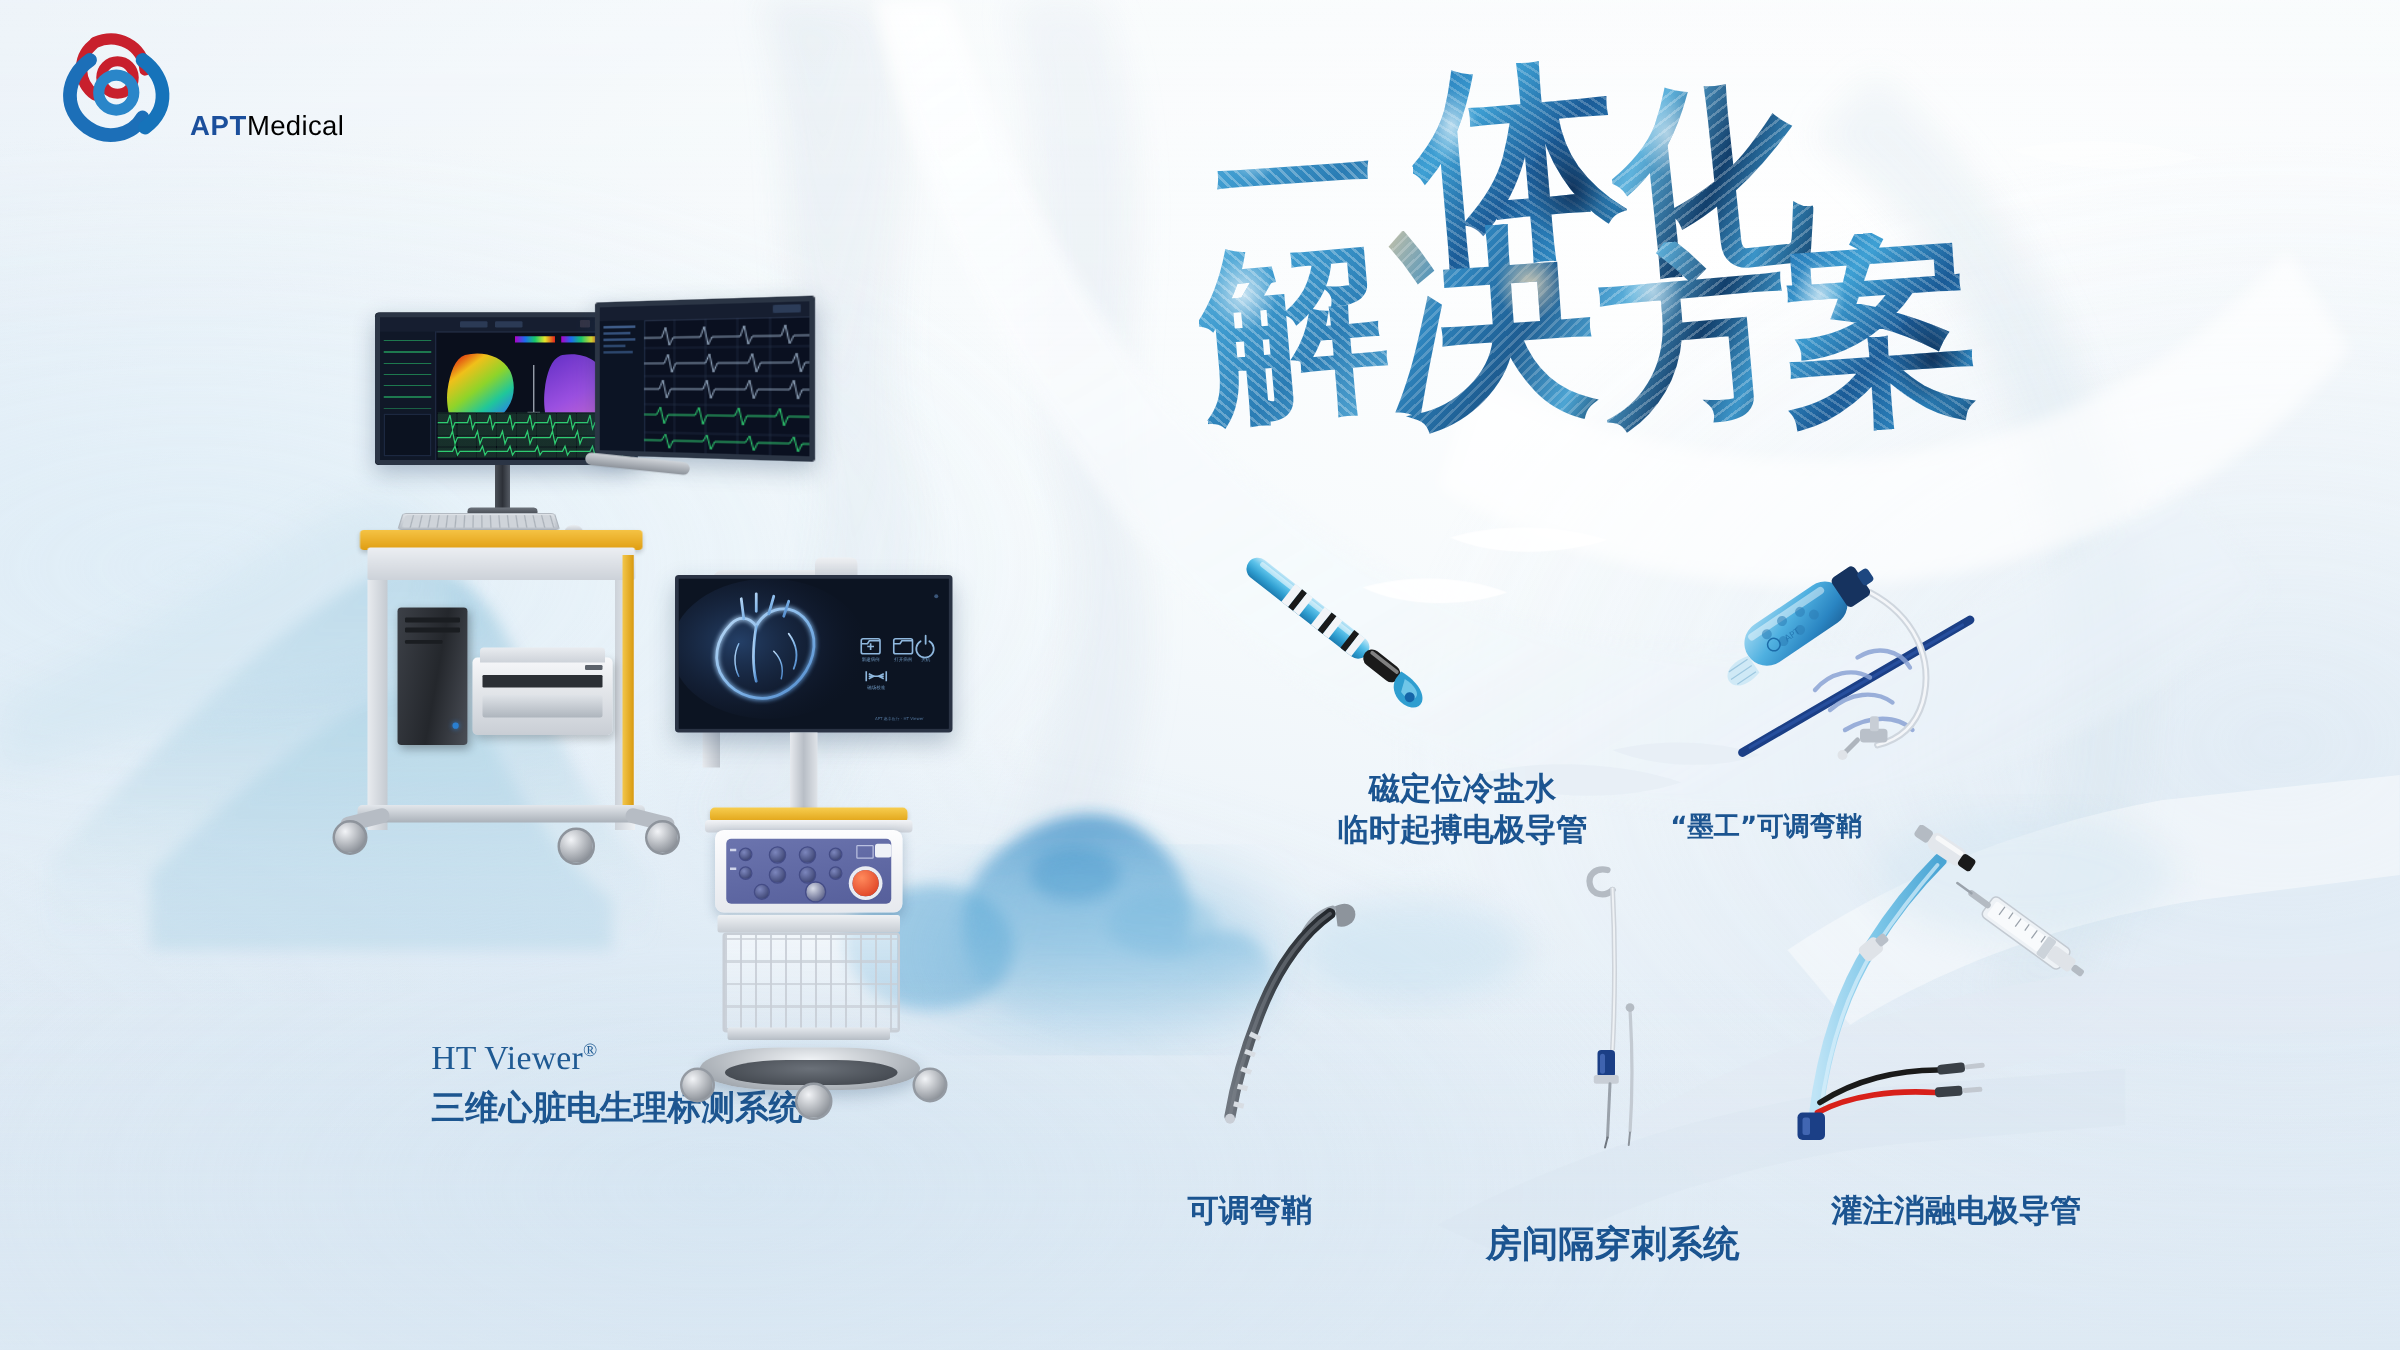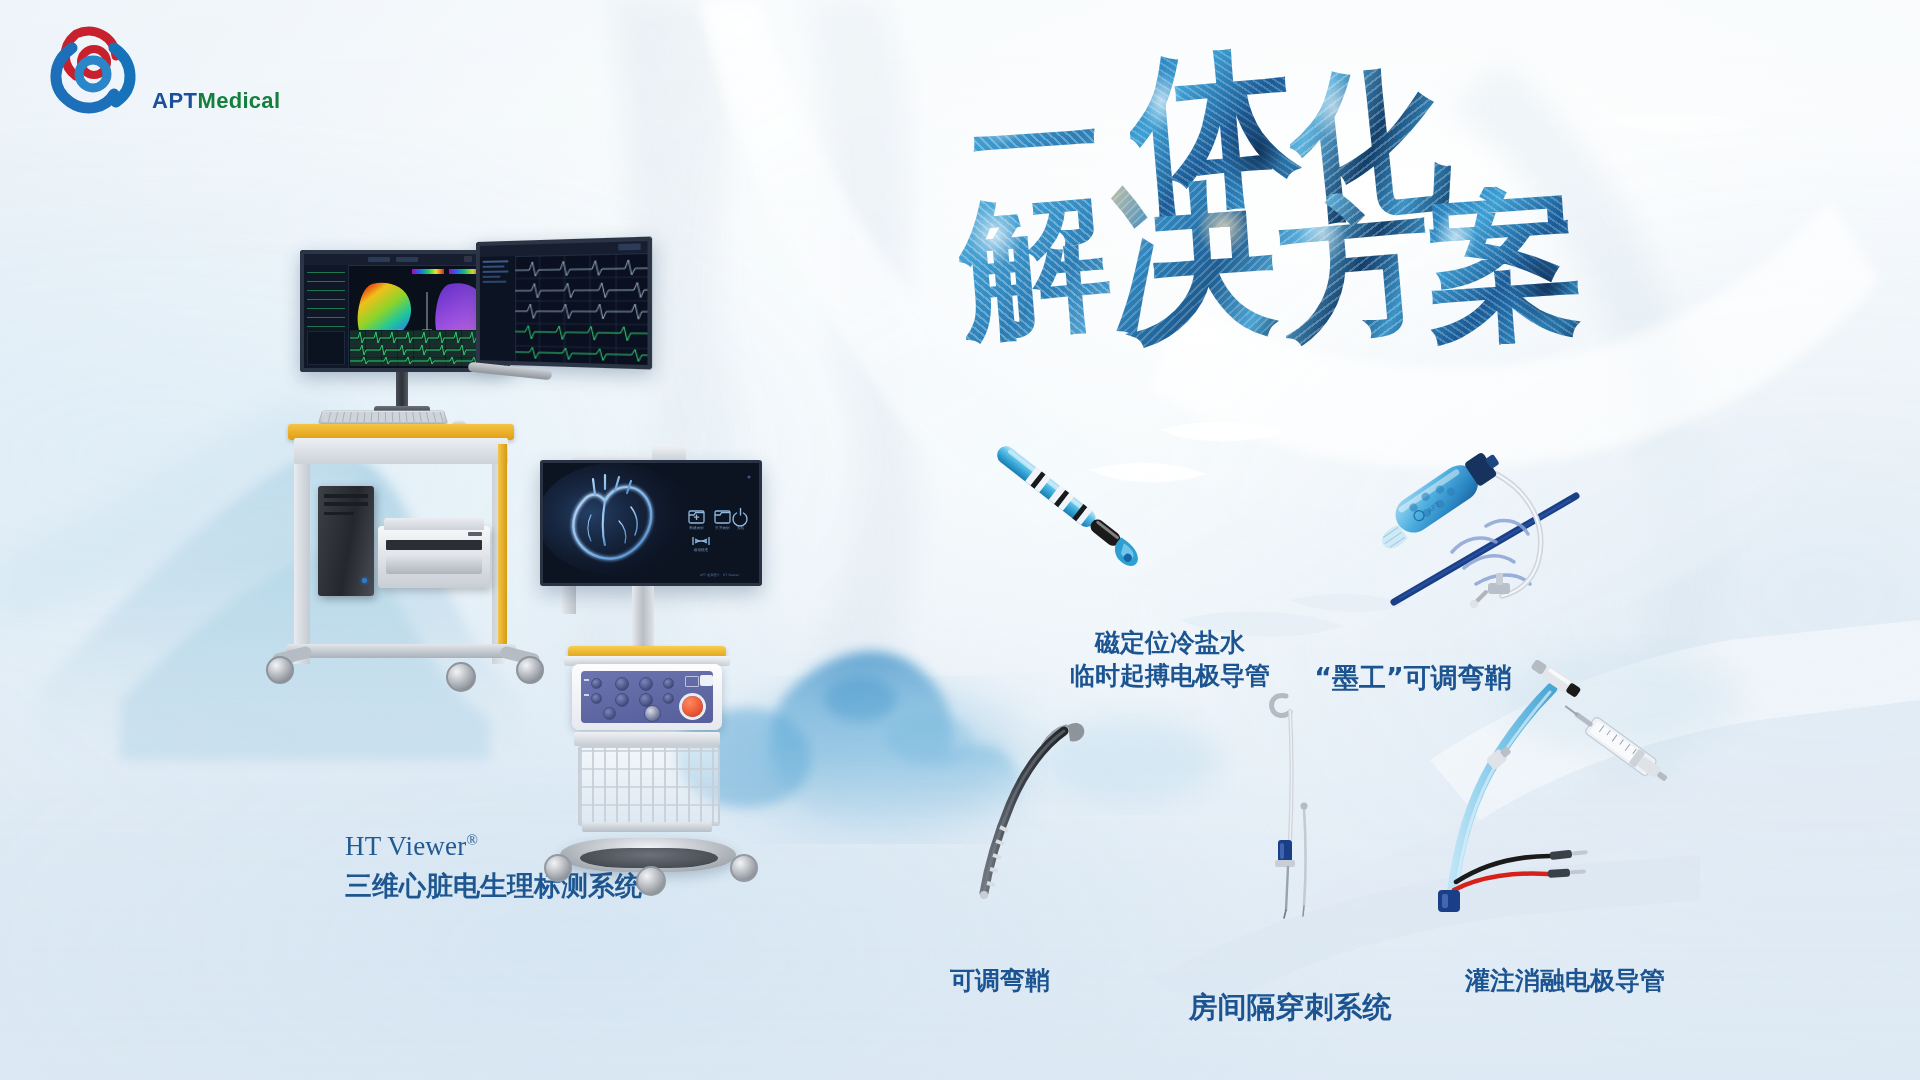--- a/index.html
+++ b/index.html
@@ -27,21 +27,21 @@
   }
   .ink-svg{position:absolute;inset:0;width:1920px;height:1080px;}
 
   
   .logo{position:absolute;left:42px;top:18px;width:330px;height:100px;}
   .logo-mark{position:absolute;left:0;top:4px;width:100px;height:92px;}
   .logo-cn{position:absolute;left:108px;top:22px;font-size:40px;font-weight:700;color:#1b4f9c;
     letter-spacing:2px;font-family:"DejaVu Sans","Liberation Sans",sans-serif;white-space:nowrap;}
   .logo-en{position:absolute;left:110px;top:70px;font-size:22px;white-space:nowrap;}
   .logo-en b{color:#1b4f9c;font-weight:800;letter-spacing:.5px;}
-  .logo-en span{color:#15803d;font-weight:700;letter-spacing:.3px;}
+  .logo-en span{color:#000000;font-weight:400;letter-spacing:.3px;}
 
   
   .headline{position:absolute;left:960px;top:40px;width:660px;height:300px;}
   .cal{position:absolute;font-weight:700;line-height:1;
     font-family:"DejaVu Sans","Liberation Sans",sans-serif;
     background-repeat:no-repeat;background-size:cover;
     -webkit-background-clip:text;background-clip:text;color:transparent;
     -webkit-text-fill-color:transparent;
     transform-origin:center center;
   }
@@ -58,21 +58,21 @@
       radial-gradient(30% 34% at 25% 28%, rgba(255,255,255,.7) 0%, rgba(255,255,255,0) 60%),
       repeating-linear-gradient(45deg, rgba(255,255,255,.28) 0 2px, rgba(255,255,255,0) 2px 6px),
       linear-gradient(140deg,#63b6df 0%,#3e9bcf 30%,#2a7cb4 62%,#5cb0db 100%);}
   .cal-d{background-image:
       radial-gradient(28% 30% at 70% 30%, rgba(226,214,186,.85) 0%, rgba(226,214,186,0) 58%),
       repeating-linear-gradient(-40deg, rgba(255,255,255,.2) 0 2px, rgba(255,255,255,0) 2px 6px),
       linear-gradient(125deg,#cfc6a8 0%,#2f86bf 30%,#1d5c91 60%,#4da5d4 85%,#16486f 100%);}
 
   
   .plabel{position:absolute;color:#1b5490;font-weight:600;line-height:1.32;
-    font-family:"DejaVu Sans","Liberation Sans",sans-serif;white-space:nowrap;margin-top:12px;}
+    font-family:"DejaVu Sans","Liberation Sans",sans-serif;white-space:nowrap;}
   .plabel.ctr{text-align:center;transform:translateX(-50%);}
   .sys-name{position:absolute;color:#1e5793;line-height:1.38;
     font-family:Liberation Serif, serif;white-space:nowrap;}
   .sys-en{font-size:27px;font-weight:400;letter-spacing:.2px;color:#1f5a93;}
   .sys-en sup{font-size:15px;vertical-align:super;}
   .sys-cn{font-size:27px;font-weight:600;margin-top:3px;color:#1d5690;}
 
   
   .cart1{position:absolute;left:300px;top:238px;width:340px;height:440px;}
   .mon{position:absolute;border-radius:3px;background:#0d1320;
@@ -557,21 +557,21 @@
       <circle cx="30" cy="64" r="5" fill="none" stroke="#1c6ba8" stroke-width="1.2"></circle>
       <text x="40" y="68" font-size="7" fill="#1c6ba8" font-family="DejaVu Sans" opacity=".7">APT</text>
       <rect x="96" y="46" width="22" height="28" rx="4" fill="#16335f"></rect>
       <rect x="116" y="54" width="10" height="12" rx="3" fill="#1d4780"></rect>
       <path d="M8,60 C-8,56 -16,62 -16,68 C-16,76 -6,80 8,76 Z" fill="#cfe9f6"></path>
       <g stroke="#9ec8e0" stroke-width="1">
           <path d="M-12,62 L6,62 M-14,68 L6,68 M-12,74 L6,74"></path>
         </g>
     </g>
   </svg>
-  <div class="plabel ctr" style="left:1413px;top:648px;font-size:27px;">
+  <div class="plabel ctr" style="left:1413px;top:648px;font-size:21px;">
     <div>“墨工”可调弯鞘</div>
   </div>
 
   <svg class="dev" style="left:940px;top:715px;width:160px;height:200px;" viewBox="0 0 160 200">
     <defs>
       <linearGradient id="decaBody" x1="0" y1="0" x2="1" y2="0">
         <stop offset="0%" stop-color="#6f767f"></stop>
           <stop offset="45%" stop-color="#3b4148"></stop>
         <stop offset="100%" stop-color="#23272c"></stop>
       </linearGradient>

